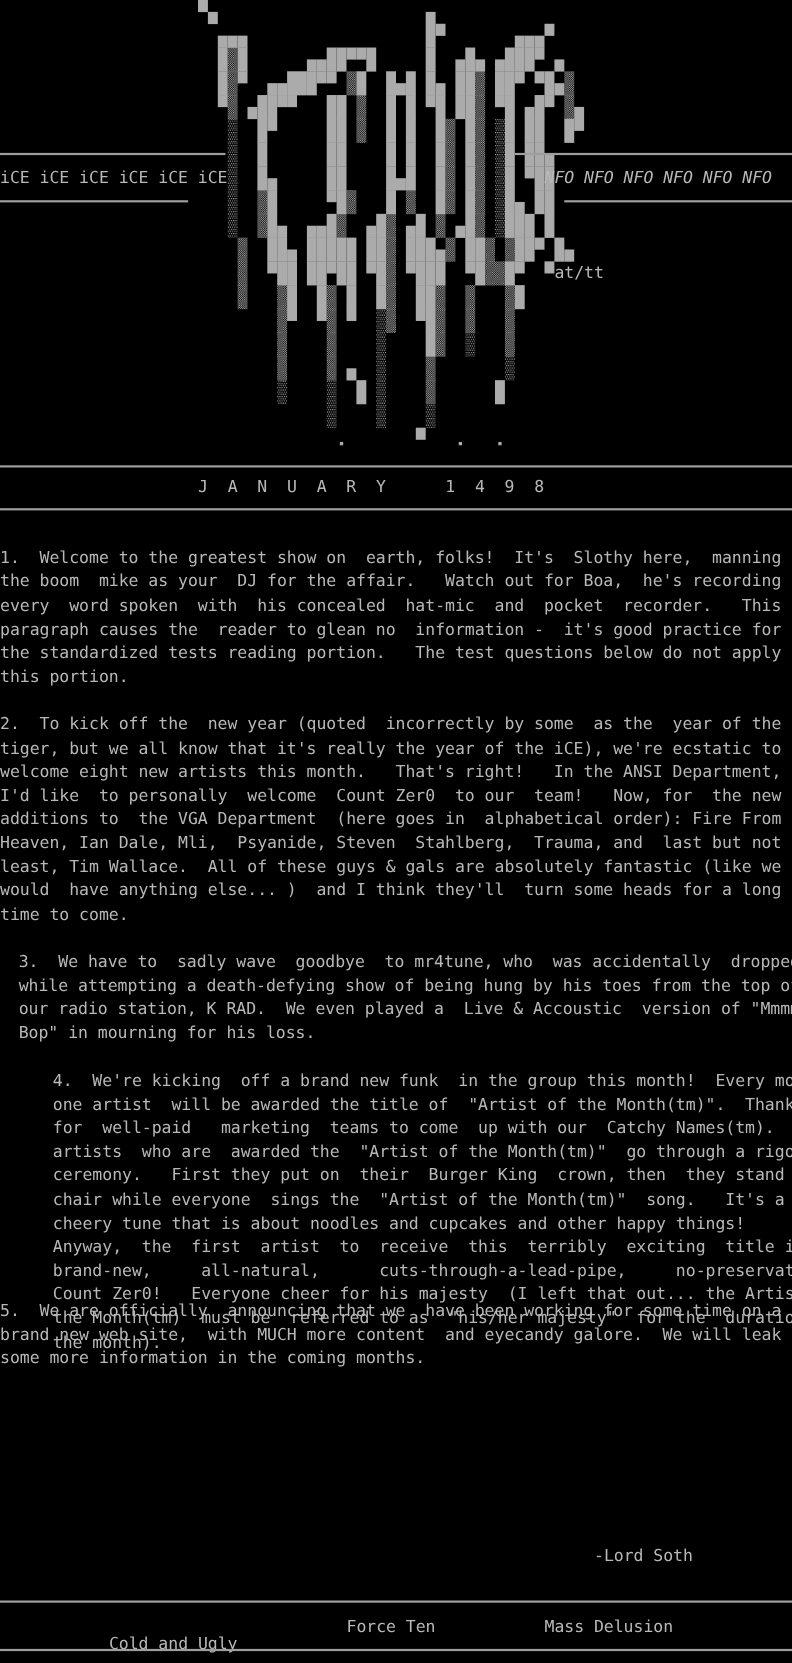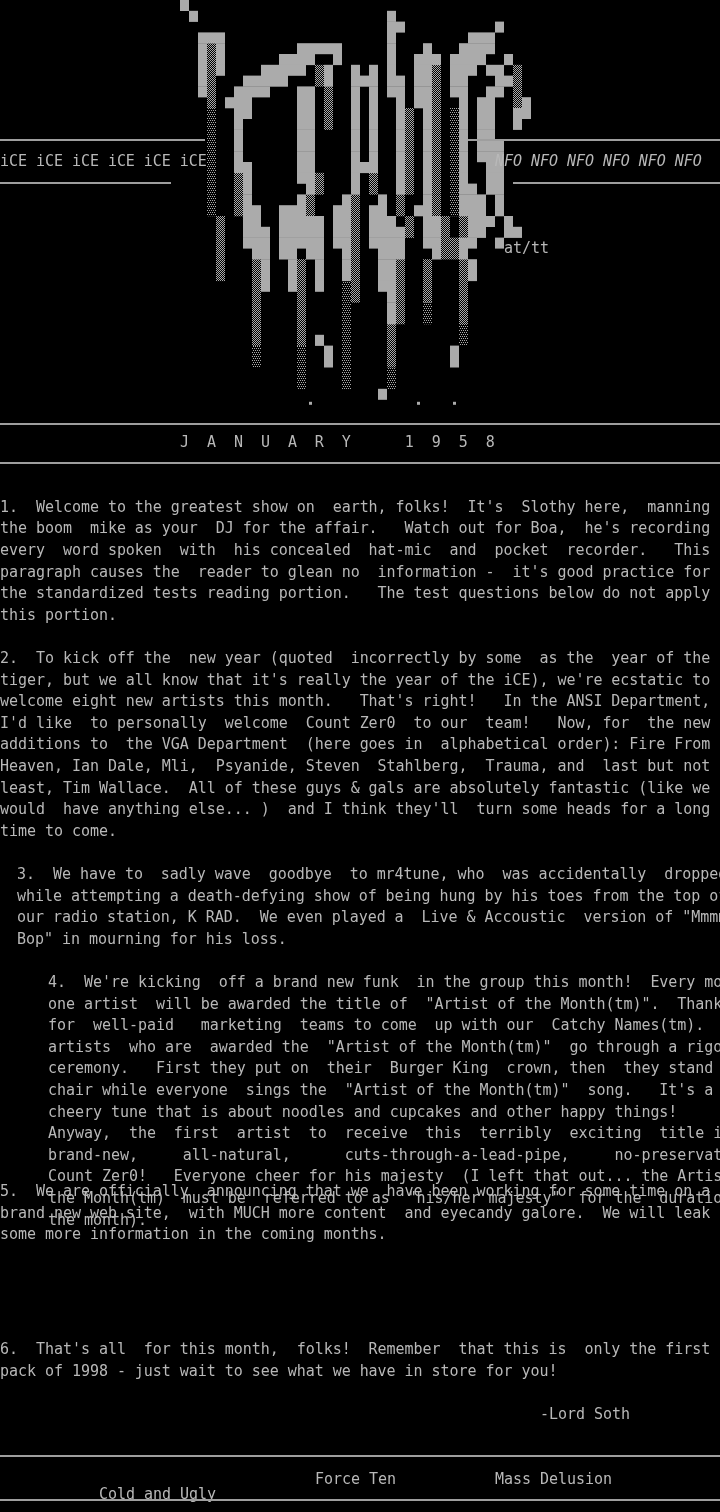--- a/index.html
+++ b/index.html
@@ -317,21 +317,21 @@
 
   <pre class="line" style="left:0;top:151.2px;">iCE iCE iCE iCE iCE iCE</pre>
   <pre class="line" style="left:495px;top:151.2px;font-style:italic;">NFO NFO NFO NFO NFO NFO</pre>
 
   <div class="rule" style="left:0;top:182px;width:171px;"></div>
   <div class="rule" style="left:513px;top:182px;width:207px;"></div>
 
   <pre class="line" style="left:504px;top:237.6px;">at/tt</pre>
 
   <div class="rule" style="left:0;top:423px;width:720px;"></div>
-  <pre class="line" style="left:180px;top:432px;">J  A  N  U  A  R  Y      1  9  5  8</pre>
+  <pre class="line" style="left:180px;top:432px;">J  A  N  U  A  R  Y      1  4  9  8</pre>
   <div class="rule" style="left:0;top:462px;width:720px;"></div>
 
   <pre class="para" style="left:0;top:496.8px;">1.  Welcome to the greatest show on  earth, folks!  It's  Slothy here,  manning
 the boom  mike as your  DJ for the affair.   Watch out for Boa,  he's recording
 every  word spoken  with  his concealed  hat-mic  and  pocket  recorder.   This
 paragraph causes the  reader to glean no  information -  it's good practice for
 the standardized tests reading portion.   The test questions below do not apply
 this portion.</pre>
   <pre class="para" style="left:0;top:648px;">2.  To kick off the  new year (quoted  incorrectly by some  as the  year of the
 tiger, but we all know that it's really the year of the iCE), we're ecstatic to
@@ -354,22 +354,20 @@
 chair while everyone  sings the  "Artist of the Month(tm)"  song.   It's a very
 cheery tune that is about noodles and cupcakes and other happy things!
 Anyway,  the  first  artist  to  receive  this  terribly  exciting  title is the
 brand-new,     all-natural,      cuts-through-a-lead-pipe,     no-preservatives,
 Count Zer0!   Everyone cheer for his majesty  (I left that out... the Artist of
 the Month(tm)  must be  referred to as  "his/her majesty"  for the  duration of
 the month).</pre>
   <pre class="para" style="left:0;top:1181px;">5.  We are officially  announcing that we  have been working for some time on a
 brand new web site,  with MUCH more content  and eyecandy galore.  We will leak
 some more information in the coming months.</pre>
-  <pre class="para" style="left:0;top:1339.2px;">6.  That's all  for this month,  folks!  Remember  that this is  only the first
-pack of 1998 - just wait to see what we have in store for you!</pre>
 
   <pre class="line" style="left:540px;top:1404px;">-Lord Soth</pre>
 
   <div class="rule" style="left:0;top:1455px;width:720px;"></div>
   <pre class="line" style="left:99px;top:1484px;">Cold and Ugly</pre>
   <pre class="line" style="left:315px;top:1468.8px;">Force Ten</pre>
   <pre class="line" style="left:495px;top:1468.8px;">Mass Delusion</pre>
   <div class="rule" style="left:0;top:1499px;width:720px;"></div>
 
 </div>

